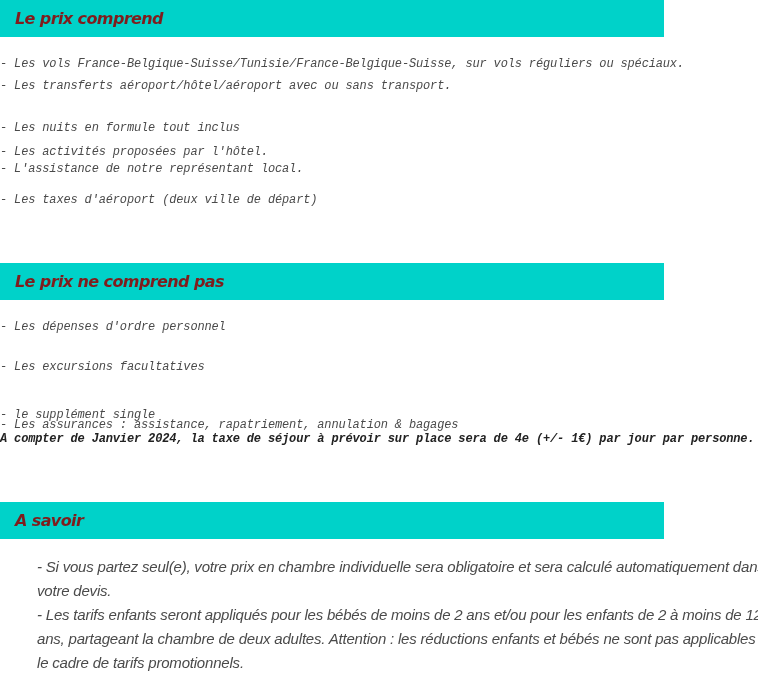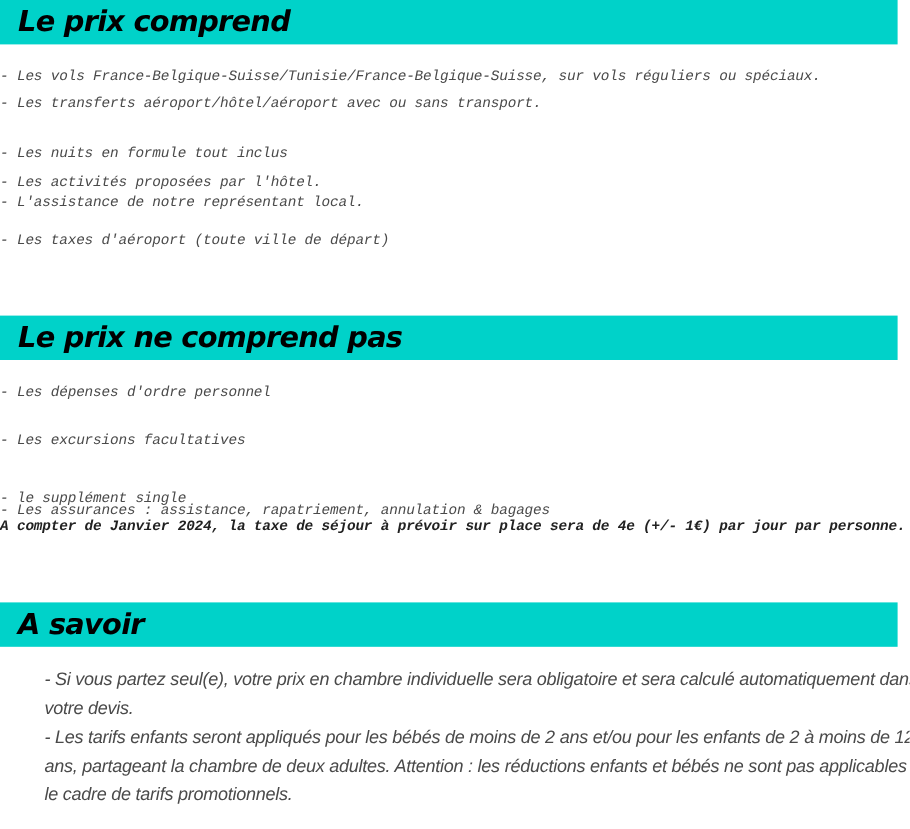--- a/index.html
+++ b/index.html
@@ -1,21 +1,21 @@
 <!DOCTYPE html>
 <html><head>
 <meta charset="utf-8">
 <style>
   html, body { margin: 0; padding: 0; background: #ffffff; }
   body { width: 758px; height: 691px; overflow: hidden; position: relative; font-family: "Liberation Sans", sans-serif; }
   .banner {
-    position: absolute; left: 0; width: 748px; height: 37px;
-    background: #00d2c9; color: #000000;
+    position: absolute; left: 0; width: 664px; height: 37px;
+    background: #00d2c9; color: #7f1d1d;
     font-family: "DejaVu Sans", sans-serif; font-style: italic; font-weight: bold;
-    font-size: 24px; line-height: 37px; padding-left: 15px; box-sizing: border-box;
+    font-size: 16px; line-height: 37px; padding-left: 15px; box-sizing: border-box;
     letter-spacing: -0.6px;
   }
   .line {
     position: absolute; left: 0; color: #4a4a4a;
     font-family: Liberation Mono, monospace; font-style: italic;
     font-size: 12px; white-space: nowrap; letter-spacing: -0.15px;
   }
   .line.bold { font-weight: bold; color: #222; }
   .para {
     position: absolute; left: 0; width: 756px; color: #4a4a4a;
@@ -25,21 +25,21 @@
 </style>
 </head>
 <body>
 
 <div class="banner" style="top:0;">Le prix comprend</div>
 <div class="line" style="top:57px;">- Les vols France-Belgique-Suisse/Tunisie/France-Belgique-Suisse, sur vols réguliers ou spéciaux.</div>
 <div class="line" style="top:79px;">- Les transferts aéroport/hôtel/aéroport avec ou sans transport.</div>
 <div class="line" style="top:121px;">- Les nuits en formule tout inclus</div>
 <div class="line" style="top:145px;">- Les activités proposées par l'hôtel.</div>
 <div class="line" style="top:162px;text-align:center;">- L'assistance de notre représentant local.</div>
-<div class="line" style="top:193px;">- Les taxes d'aéroport (toute ville de départ)</div>
+<div class="line" style="top:193px;">- Les taxes d'aéroport (deux ville de départ)</div>
 
 <div class="banner" style="top:263px;">Le prix ne comprend pas</div>
 <div class="line" style="top:320px;">- Les dépenses d'ordre personnel</div>
 <div class="line" style="top:360px;">- Les excursions facultatives</div>
 <div class="line" style="top:384px;margin-top:34px;">- Les assurances : assistance, rapatriement, annulation &amp; bagages</div>
 <div class="line" style="top:408px;">- le supplément single</div>
 <div class="line bold" style="top:432px;">A compter de Janvier 2024, la taxe de séjour à prévoir sur place sera de 4e (+/- 1€) par jour par personne.</div>
 
 <div class="banner" style="top:502px;">A savoir</div>
 <div class="para" style="top:555px;">- Si vous partez seul(e), votre prix en chambre individuelle sera obligatoire et sera calculé automatiquement dans votre devis.</div>

